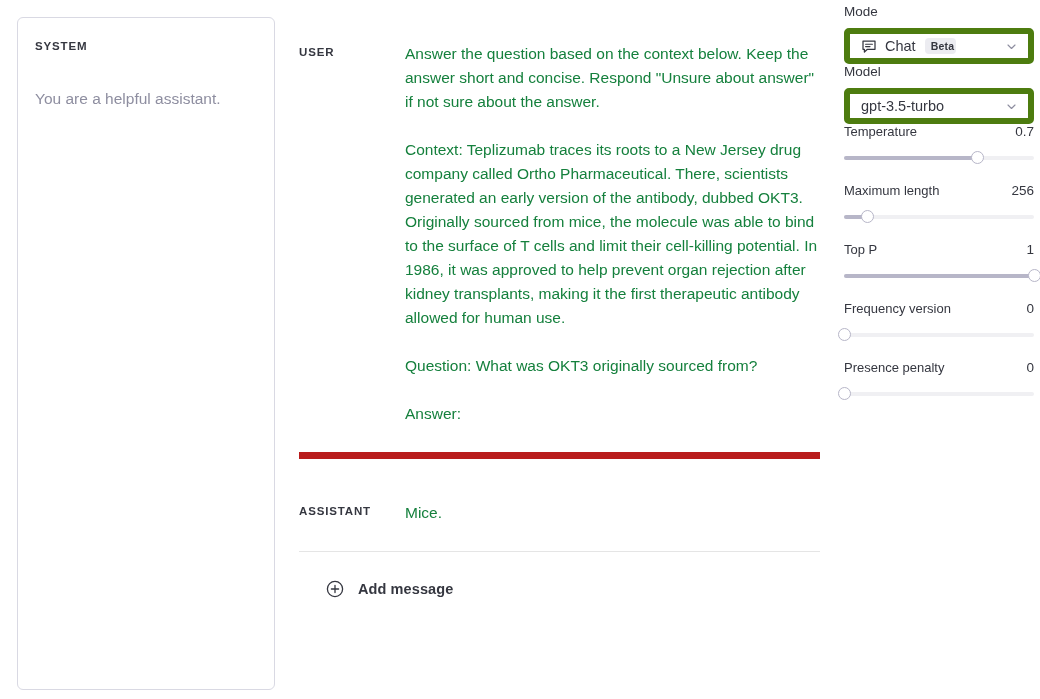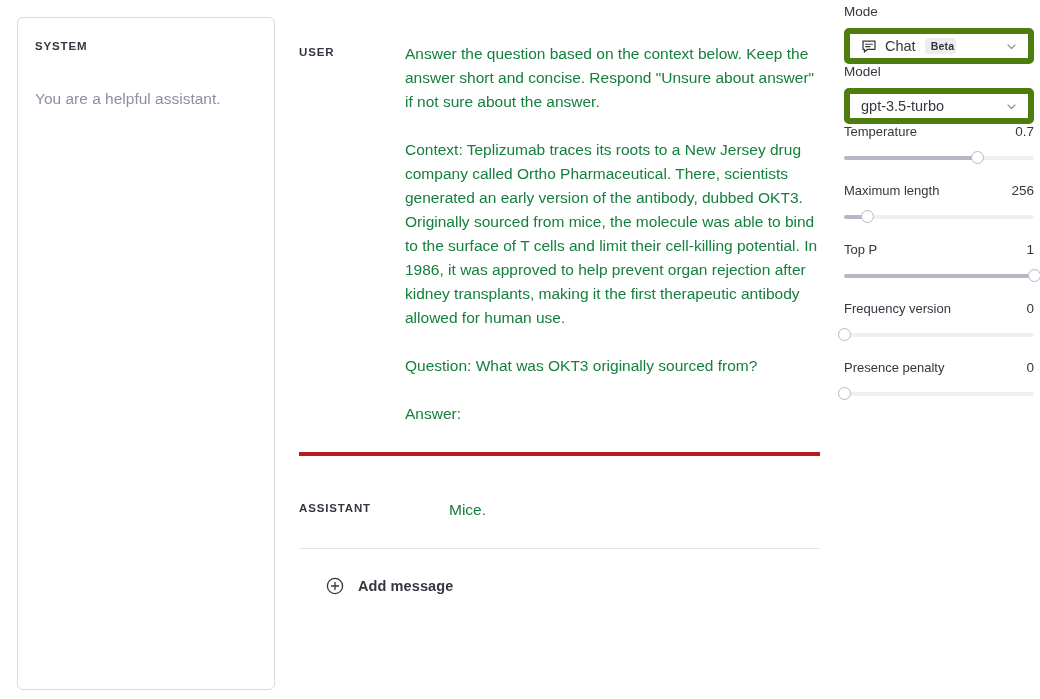--- a/index.html
+++ b/index.html
@@ -53,22 +53,21 @@
     width: 521px;
     height: 699px;
   }
   .msg-row {
     display: flex;
     align-items: flex-start;
     padding: 42px 0 26px 0;
   }
   .msg-row + .msg-row,
   .msg-row.has-top-rule {
-    border-top: 4px solid #b91c1c;
-    gap: 44px;
+    border-top: 7px solid #b91c1c;
   }
   .msg-role {
     flex: 0 0 106px;
     font-size: 11.5px;
     font-weight: 700;
     letter-spacing: 0.85px;
     color: #353740;
     padding-top: 4px;
     font-family: "Liberation Sans", sans-serif;
   }

